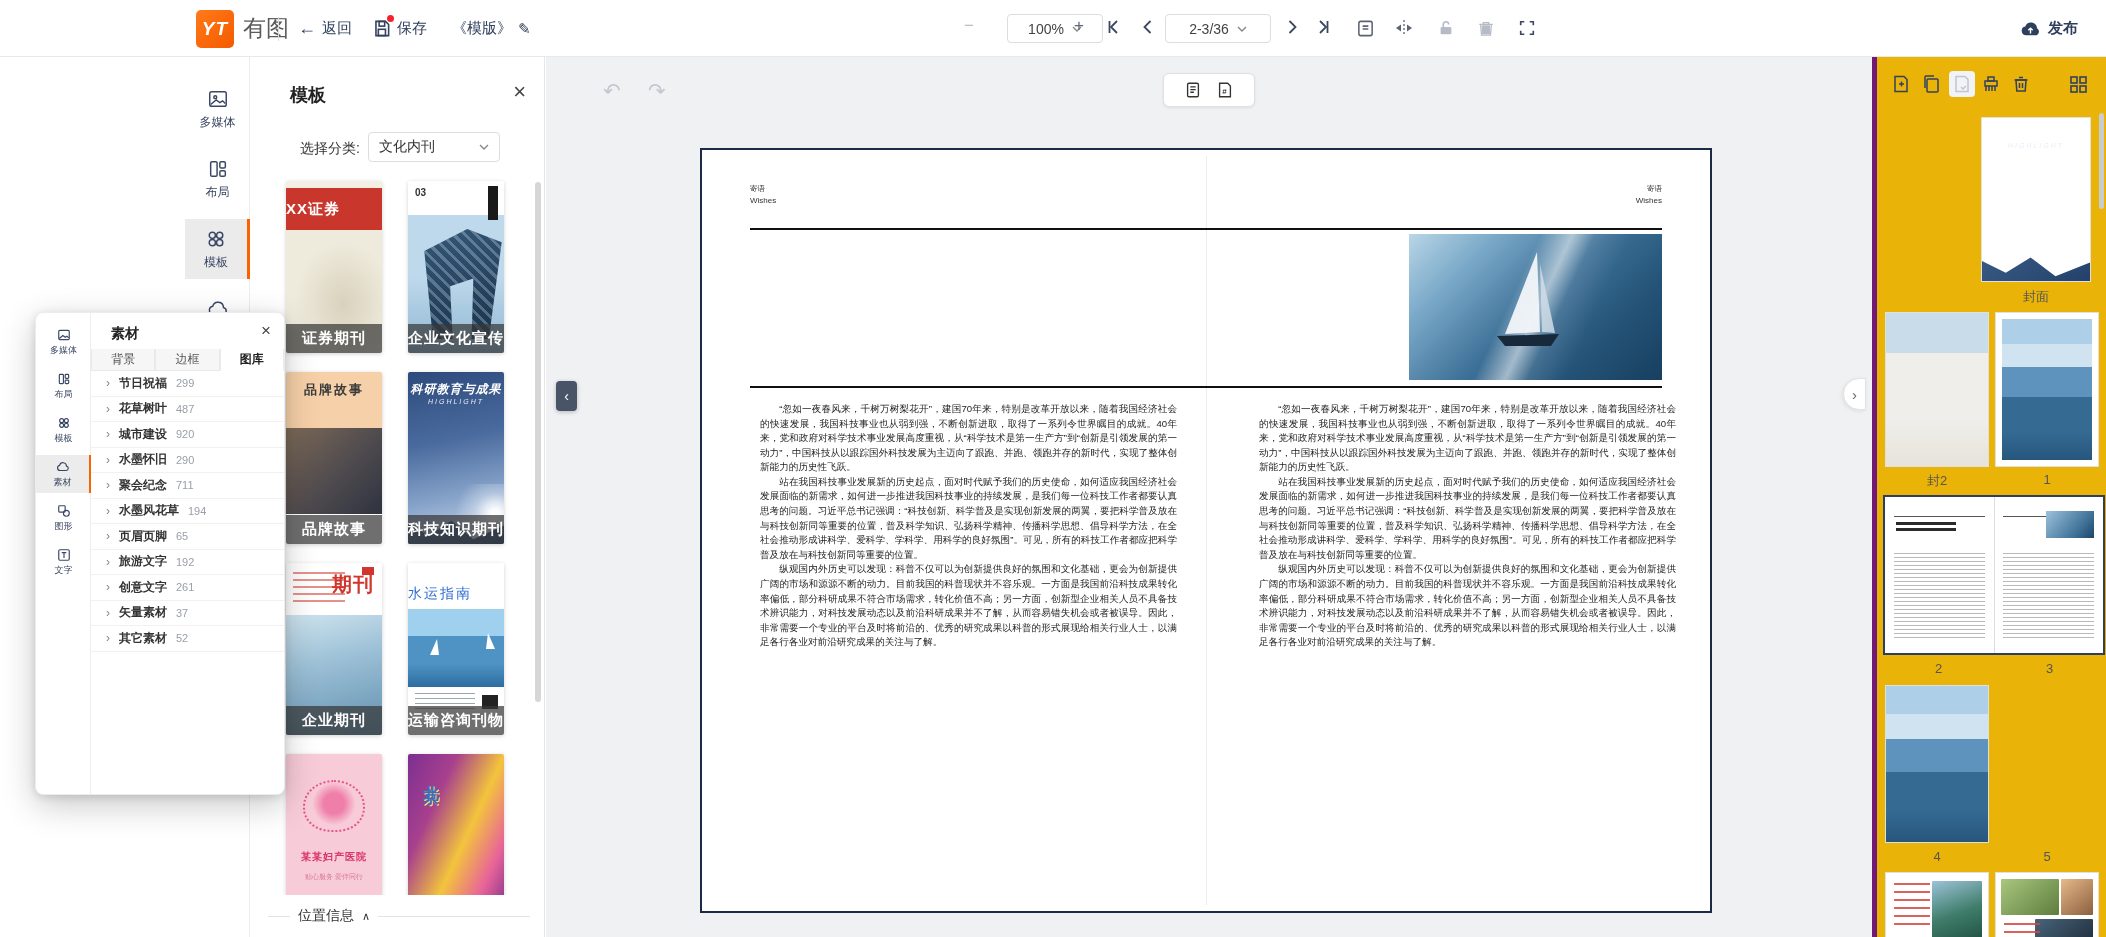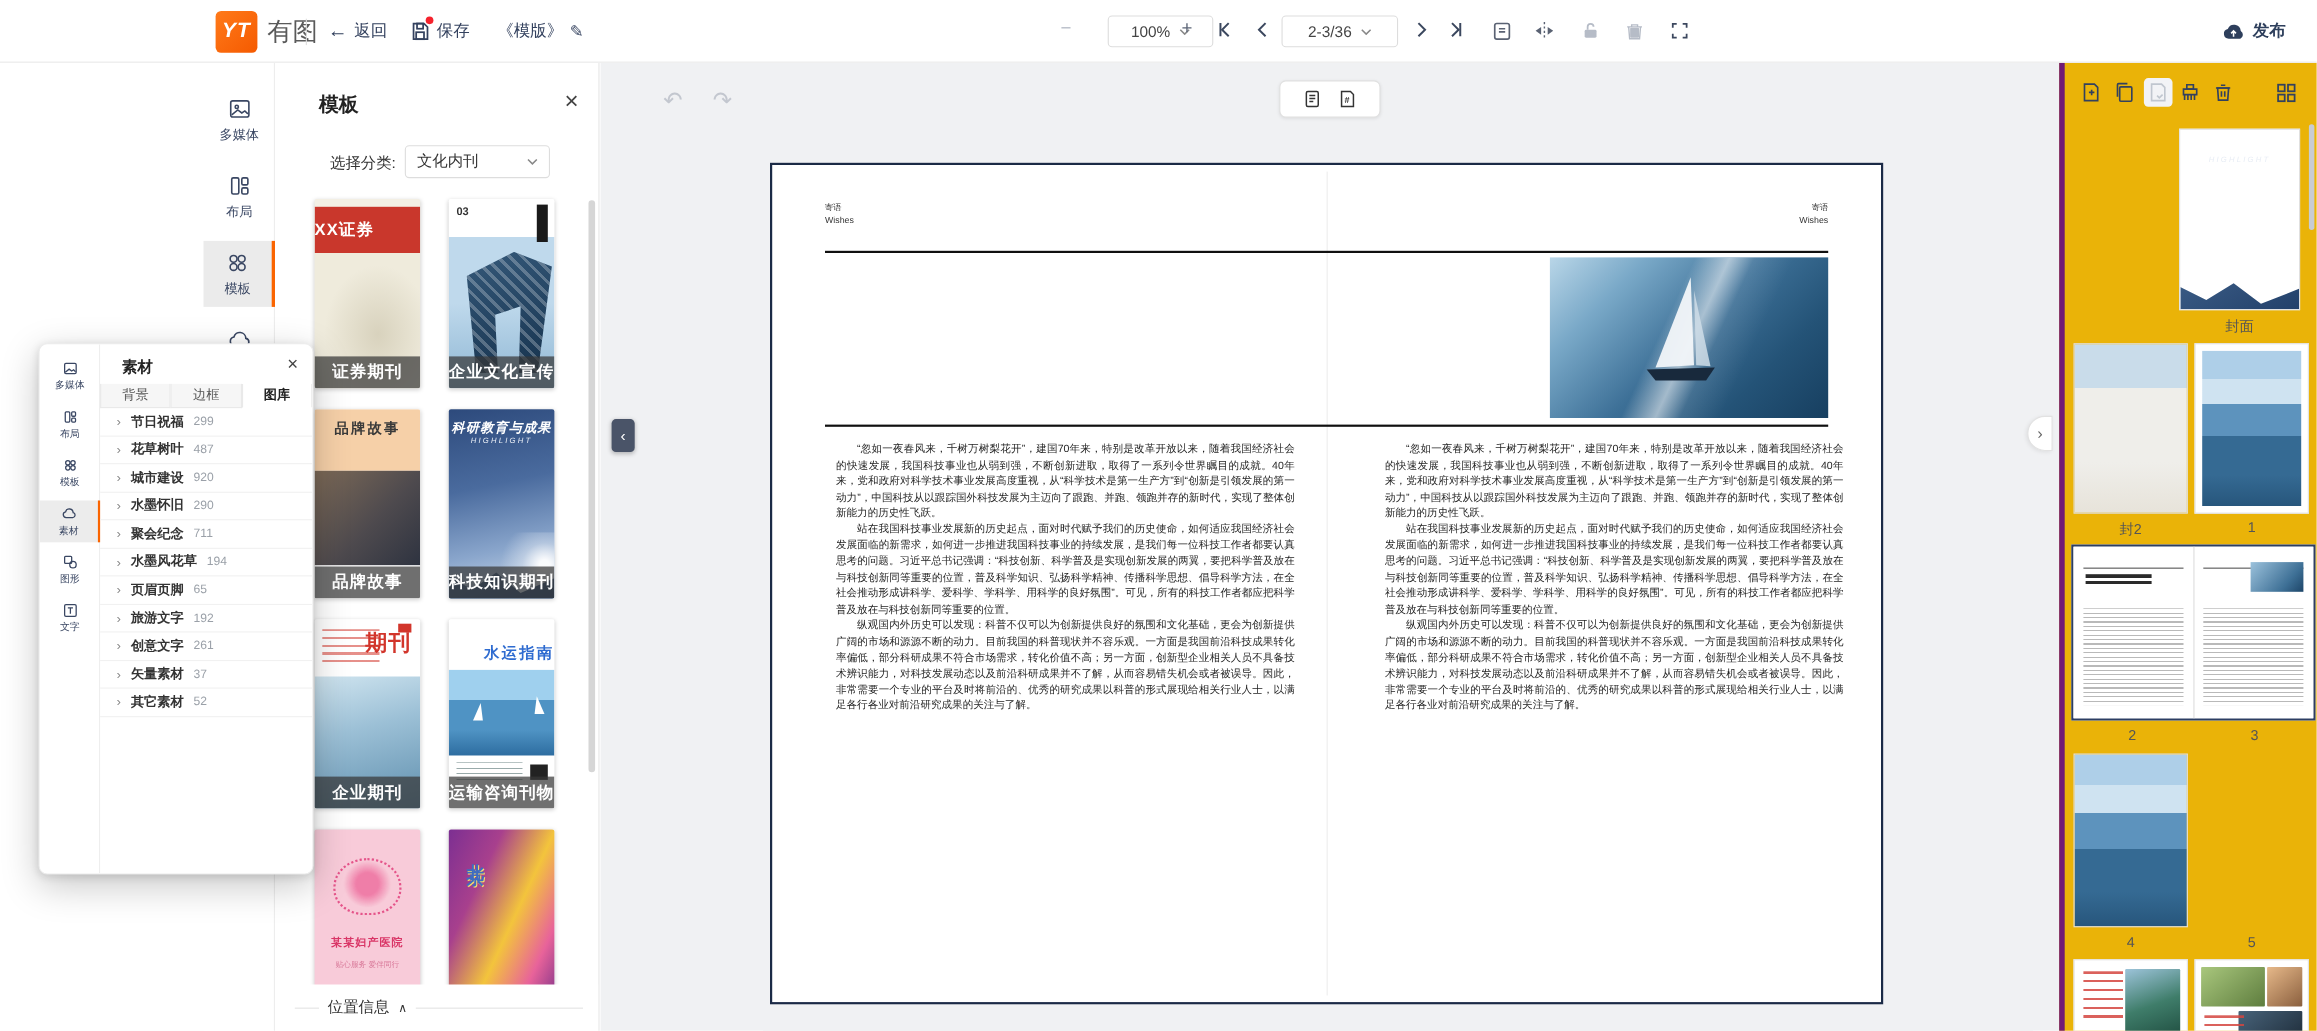--- a/index.html
+++ b/index.html
@@ -59,21 +59,21 @@
   .cover-sci { background:linear-gradient(168deg,#2d4a7c 0%,#4a6b9e 40%,#8aa6cc 72%,#d6e2ef 100%); position:relative; overflow:hidden; }
   .cover-sci .t { position:absolute; left:0; right:0; top:9px; text-align:center; color:#fff; font-weight:bold; font-style:italic; font-size:12px; letter-spacing:1px; }
   .cover-sci .s { position:absolute; left:0; right:0; top:26px; text-align:center; color:#e8edf5; font-style:italic; font-size:7px; letter-spacing:2px; }
   .cover-sci .sun { position:absolute; right:-12px; bottom:6px; width:70px; height:54px; background:radial-gradient(circle at 70% 55%, rgba(255,255,255,.95) 0 8%, rgba(255,255,255,.35) 35%, transparent 70%); }
   .cover-sci .mtn { position:absolute; left:0; right:0; bottom:-2px; height:34px; background:linear-gradient(150deg,#3c5d86,#22406a); clip-path:polygon(0 100%, 0 35%, 22% 70%, 45% 25%, 68% 80%, 100% 40%, 100% 100%); }
   .cv5 .head { position:absolute; left:0; top:0; right:0; height:52px; background:#fff; }
   .cv5 .qk { position:absolute; right:8px; top:8px; color:#d2352b; font-weight:bold; font-size:20px; letter-spacing:1px; }
   .cv5 .tag { position:absolute; right:8px; top:4px; width:12px; height:8px; background:#d2352b; }
   .cv5 .lines { position:absolute; left:7px; top:9px; width:52px; height:30px; background:repeating-linear-gradient(#d2352b 0 2px, transparent 2px 7px); opacity:.55; }
   .cv5 .photo { position:absolute; left:0; top:52px; right:0; bottom:0; background:linear-gradient(165deg,#cfe4ef 0%,#9cc0d6 40%,#5f8fae 100%); }
-  .cv6 .head { position:absolute; left:0; top:0; right:0; height:46px; background:#fff; color:#2e6bd0; font-weight:bold; font-size:14px; text-align:right; padding-top:22px; letter-spacing:2px; }
+  .cv6 .head { position:absolute; left:0; top:0; right:0; height:46px; background:#fff; color:#2e6bd0; font-weight:normal; font-size:14px; text-align:left; padding-top:22px; letter-spacing:2px; }
   .cv6 .photo { position:absolute; left:0; top:46px; right:0; height:78px; background:linear-gradient(#9fd0ee 0 35%, #4f93c4 35% 70%, #2d6da0 100%); }
   .cv6 .sail { position:absolute; width:0; height:0; border-left:7px solid transparent; border-right:2px solid transparent; border-bottom:16px solid #fff; }
   .cv6 .foot { position:absolute; left:0; bottom:0; right:0; height:48px; background:#fff; }
   .cv6 .flines { position:absolute; left:7px; bottom:26px; width:60px; height:16px; background:repeating-linear-gradient(#9aa 0 1px, transparent 1px 5px); }
   .cv6 .blk { position:absolute; right:6px; bottom:26px; width:16px; height:14px; background:#222; }
   .cv7 { background:#f8cbd9; }
   .cv7 .orn { position:absolute; left:50%; top:26px; transform:translateX(-50%); width:62px; height:52px; border:2px dotted #e5548a; border-radius:50% 50% 45% 45%; background:radial-gradient(circle at 50% 45%, #ef7ea8 0 26%, transparent 55%); }
   .cv7 .nm { position:absolute; left:0; right:0; top:96px; text-align:center; color:#d93667; font-weight:bold; font-size:10px; letter-spacing:1px; }
   .cv7 .sub { position:absolute; left:0; right:0; top:118px; text-align:center; color:#d97a9a; font-size:7px; }
   .cv8 { background:linear-gradient(115deg,#7c2f92 0%,#a8408d 28%,#f3c43c 55%,#e8639a 78%,#6d2a86 100%); }

